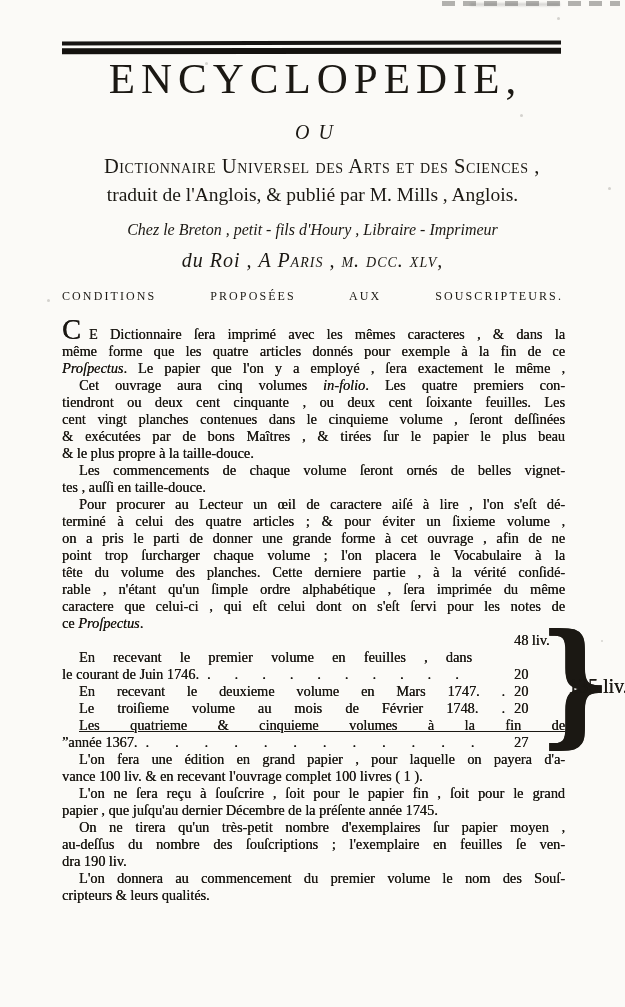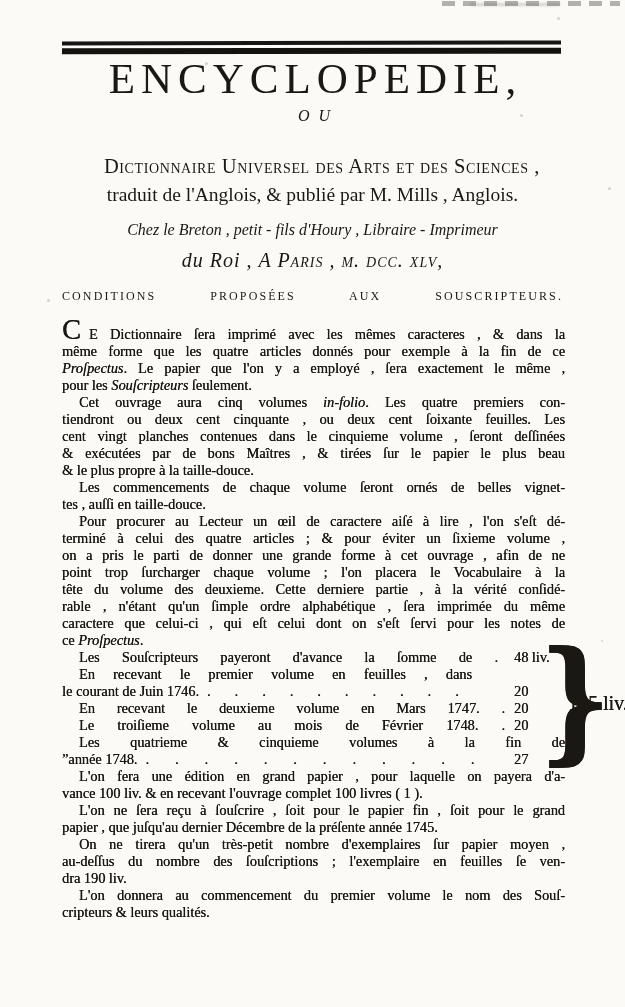--- a/index.html
+++ b/index.html
@@ -16,21 +16,21 @@
   .speck{position:absolute;width:3px;height:3px;border-radius:50%;background:#7a7672;opacity:.3;}
   .s1{top:62px;left:205px}.s2{top:17px;left:557px}.s3{top:299px;left:47px}
   .s4{top:187px;left:608px}.s5{top:114px;left:520px}.s6{top:640px;left:601px;width:2px;height:2px}
 
   .rule{position:absolute;top:41px;left:62px;width:499px;}
   .rule .r1{height:4px;background:#171513;transform:rotate(-.12deg);}
   .rule .r2{margin-top:3px;height:6px;background:#14120f;transform:rotate(-.08deg);}
 
   .center{position:absolute;left:0;width:100%;text-align:center;box-sizing:border-box;}
   .title{top:54px;font-size:43px;letter-spacing:6px;padding-left:6px;white-space:nowrap;}
-  .ou{top:107px;font-size:16px;font-style:italic;letter-spacing:9px;padding-left:12px;}
+  .ou{top:121px;font-size:20px;font-style:italic;letter-spacing:9px;padding-left:12px;}
   .dict{top:155px;font-size:20.5px;font-variant:small-caps;letter-spacing:.6px;padding-left:19px;}
   .traduit{top:184px;font-size:19.5px;}
   .chez{top:221px;font-size:16px;font-style:italic;}
   .duroi{top:249px;font-size:20px;font-style:italic;letter-spacing:1px;}
   .sc{font-variant:small-caps;}
 
   .conditions{
     position:absolute;top:289px;left:62px;width:501px;
     font-size:12px;font-weight:400;letter-spacing:2.1px;
     text-align:justify;text-align-last:justify;
@@ -86,44 +86,43 @@
   <div class="center traduit">traduit de l'Anglois, &amp; publié par M. Mills , Anglois.</div>
   <div class="center chez">Chez le Breton , petit - fils d'Houry , Libraire - Imprimeur</div>
   <div class="center duroi">du Roi , <span class="sc">A Paris</span> , <span class="sc">m. dcc. xlv</span>,</div>
 
   <div class="conditions">CONDITIONS PROPOSÉES AUX SOUSCRIPTEURS.</div>
 
   <div class="body" id="body-root">
       <div class="line just has-drop"><span class="dropcap">C</span>E Dictionnaire ſera imprimé avec les mêmes caracteres , &amp; dans la</div>
       <div class="line just">même forme que les quatre articles donnés pour exemple à la fin de ce</div>
       <div class="line just"><i>Proſpectus</i>. Le papier que l'on y a employé , ſera exactement le même ,</div>
-      <div class="line">pour les <i>Souſcripteurs</i> ſeulement.</div>
       <div class="line just indent">Cet ouvrage aura cinq volumes <i>in-folio</i>. Les quatre premiers con-</div>
       <div class="line just">tiendront ou deux cent cinquante , ou deux cent ſoixante feuilles. Les</div>
       <div class="line just">cent vingt planches contenues dans le cinquieme volume , ſeront deſſinées</div>
       <div class="line just">&amp; exécutées par de bons Maîtres , &amp; tirées ſur le papier le plus beau</div>
       <div class="line">&amp; le plus propre à la taille-douce.</div>
       <div class="line just indent">Les commencements de chaque volume ſeront ornés de belles vignet-</div>
       <div class="line">tes , auſſi en taille-douce.</div>
       <div class="line just indent">Pour procurer au Lecteur un œil de caractere aiſé à lire , l'on s'eſt dé-</div>
       <div class="line just">terminé à celui des quatre articles ; &amp; pour éviter un ſixieme volume ,</div>
       <div class="line just">on a pris le parti de donner une grande forme à cet ouvrage , afin de ne</div>
       <div class="line just">point trop ſurcharger chaque volume ; l'on placera le Vocabulaire à la</div>
-      <div class="line just">tête du volume des deuxieme. Cette derniere partie , à la vérité conſidé-</div>
+      <div class="line just">tête du volume des planches. Cette derniere partie , à la vérité conſidé-</div>
       <div class="line just">rable , n'étant qu'un ſimple ordre alphabétique , ſera imprimée du même</div>
       <div class="line just">caractere que celui-ci , qui eſt celui dont on s'eſt ſervi pour les notes de</div>
       <div class="line">ce <i>Proſpectus</i>.</div>
       <div class="price-block">
-        <div class="price-row indent just" style="padding-right: 67px;"><span>Les Souſcripteurs payeront d'avance la ſomme de .</span><span class="amount">48 liv.</span></div>
+        <div class="price-row indent just" style="padding-right: 67px;"><span class="amount">48 liv.</span></div>
         <div class="price-row indent just" style="padding-right: 93px;"><span>En recevant le premier volume en feuilles , dans</span></div>
         <div class="price-row"><span>le courant de Juin 1746.</span><span class="dots" style="letter-spacing:24px">..........</span><span class="amount">20</span></div>
         <div class="price-row indent just" style="padding-right: 60px;"><span>En recevant le deuxieme volume en Mars 1747. .</span><span class="amount">20</span></div>
         <div class="price-row indent just" style="padding-right: 60px;"><span>Le troiſieme volume au mois de Février 1748. .</span><span class="amount">20</span></div>
-        <div class="price-row indent just" style=""><span>Les quatrieme &amp; cinquieme volumes à la fin de</span></div>
-        <div class="price-row"><span>”année 1748.</span><span class="dots" style="letter-spacing:26px">............</span><span class="amount">27</span></div>
+        <div class="price-row indent just" style=" text-decoration: underline;"><span>Les quatrieme &amp; cinquieme volumes à la fin de</span></div>
+        <div class="price-row"><span>”année 1367.</span><span class="dots" style="letter-spacing:26px">............</span><span class="amount">27</span></div>
         <div class="brace">}</div>
         <div class="brace-total">135 liv.</div>
       </div>
       <div class="line just indent">L'on fera une édition en grand papier , pour laquelle on payera d'a-</div>
       <div class="line">vance 100 liv. &amp; en recevant l'ouvrage complet 100 livres ( 1 ).</div>
       <div class="line just indent">L'on ne ſera reçu à ſouſcrire , ſoit pour le papier fin , ſoit pour le grand</div>
       <div class="line">papier , que juſqu'au dernier Décembre de la préſente année 1745.</div>
       <div class="line just indent">On ne tirera qu'un très-petit nombre d'exemplaires ſur papier moyen ,</div>
       <div class="line just">au-deſſus du nombre des ſouſcriptions ; l'exemplaire en feuilles ſe ven-</div>
       <div class="line">dra 190 liv.</div>

